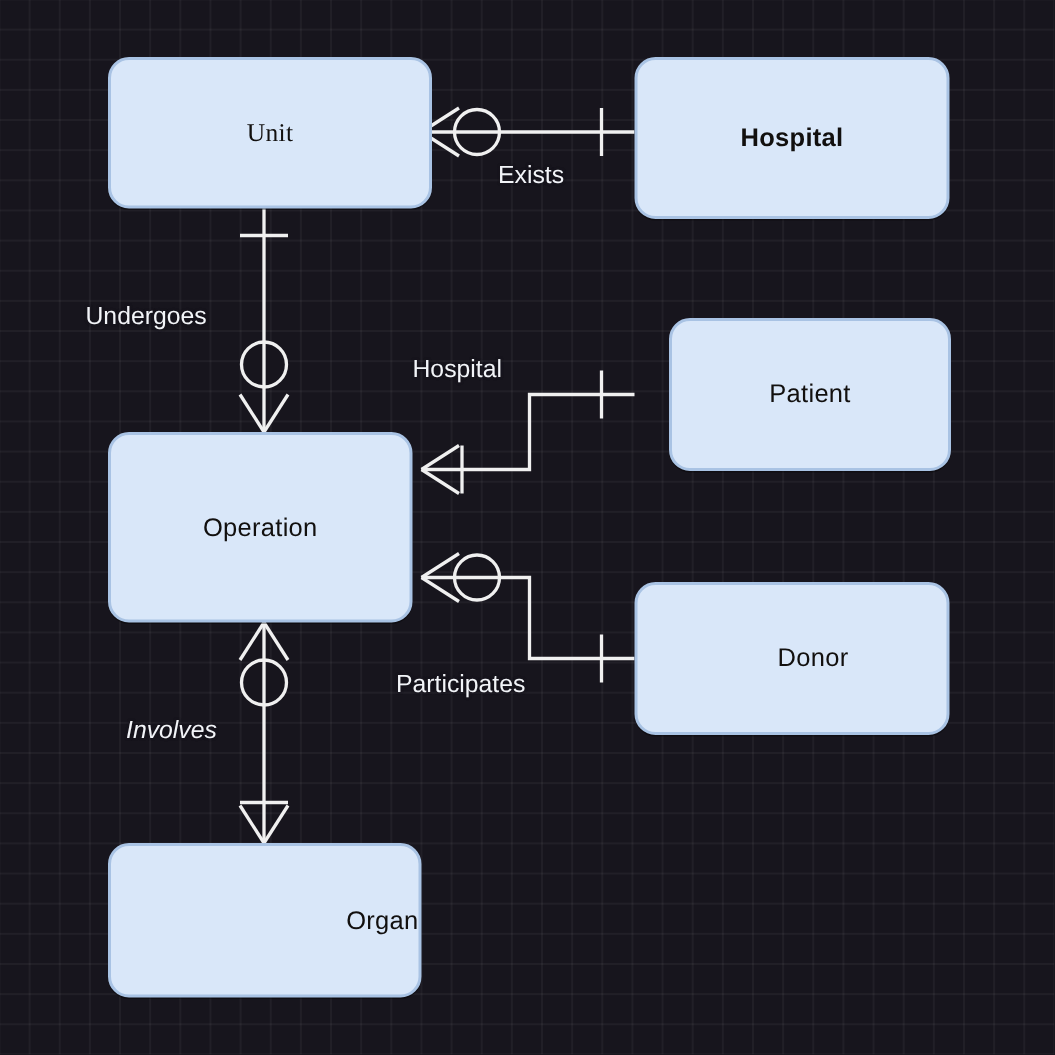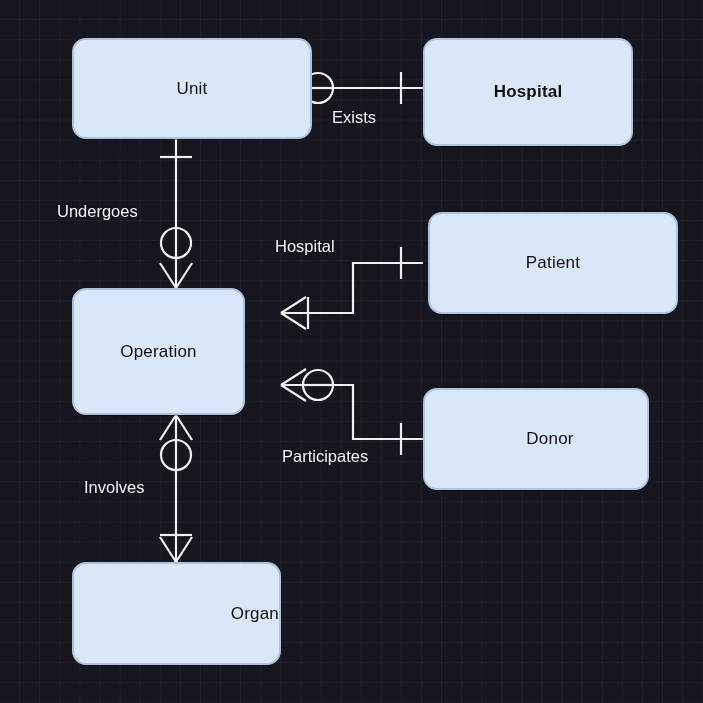--- a/index.html
+++ b/index.html
@@ -115,47 +115,47 @@
         <line x1="176" y1="440" x2="176" y2="470"></line>
 
         <line x1="176" y1="562" x2="160" y2="537"></line>
         <line x1="176" y1="562" x2="192" y2="537"></line>
         <line x1="160" y1="535" x2="192" y2="535"></line>
       </g>
 
     </g>
   </svg>
 
-  <div class="entity" style="left:72px; top:38px; width:240px; height:101px;">
+  <div class="entity" style="left:72px; top:38px; width:216px; height:101px;font-family:Liberation Serif, serif;">
     <span>Unit</span>
   </div>
 
   <div class="entity" style="left:423px; top:38px; width:210px; height:108px;font-weight:bold;">
     <span>Hospital</span>
   </div>
 
-  <div class="entity" style="left:72px; top:288px; width:173px; height:127px;">
+  <div class="entity" style="left:72px; top:288px; width:203px; height:127px;">
     <span>Operation</span>
   </div>
 
-  <div class="entity" style="left:428px; top:212px; width:250px; height:102px;text-align:right;">
+  <div class="entity" style="left:446px; top:212px; width:188px; height:102px;text-align:right;">
     <span>Patient</span>
   </div>
 
-  <div class="entity" style="left:423px; top:388px; width:226px; height:102px;padding-left:28px;">
+  <div class="entity" style="left:423px; top:388px; width:210px; height:102px;padding-left:28px;">
     <span>Donor</span>
   </div>
 
   <div class="entity" style="left:72px; top:562px; width:209px; height:103px;justify-content:flex-end;">
     <span>Organ</span>
   </div>
 
   <div class="rel-label" style="left:322px; top:108px;margin-left:10px;">Exists</div>
 
   <div class="rel-label" style="left:57px; top:202px;">Undergoes</div>
 
   <div class="rel-label" style="left:275px; top:237px;">Hospital</div>
 
-  <div class="rel-label" style="left:282px; top:447px;">Participates</div>
+  <div class="rel-label" style="left:264px; top:447px;">Participates</div>
 
-  <div class="rel-label" style="left:84px; top:478px;">Involves</div>
+  <div class="rel-label" style="left:84px; top:478px;font-style:italic;">Involves</div>
 
 </div>
 
 </body></html>

